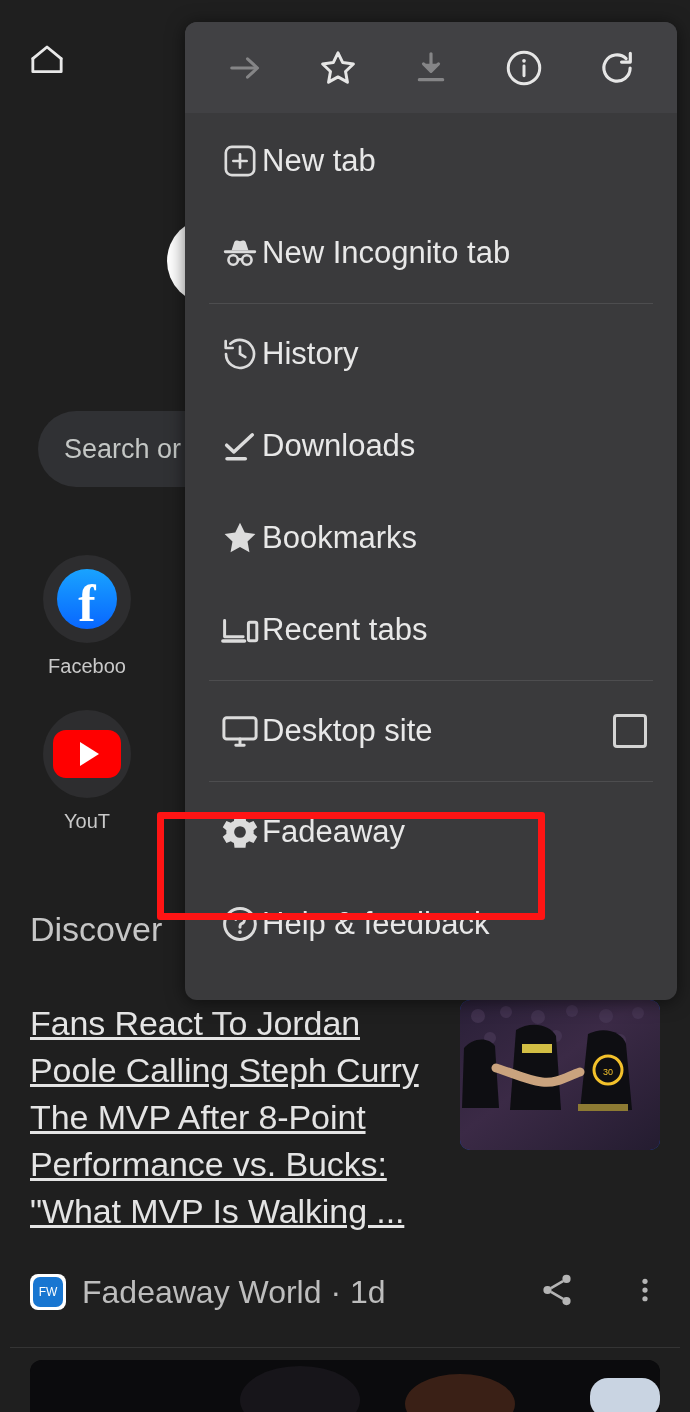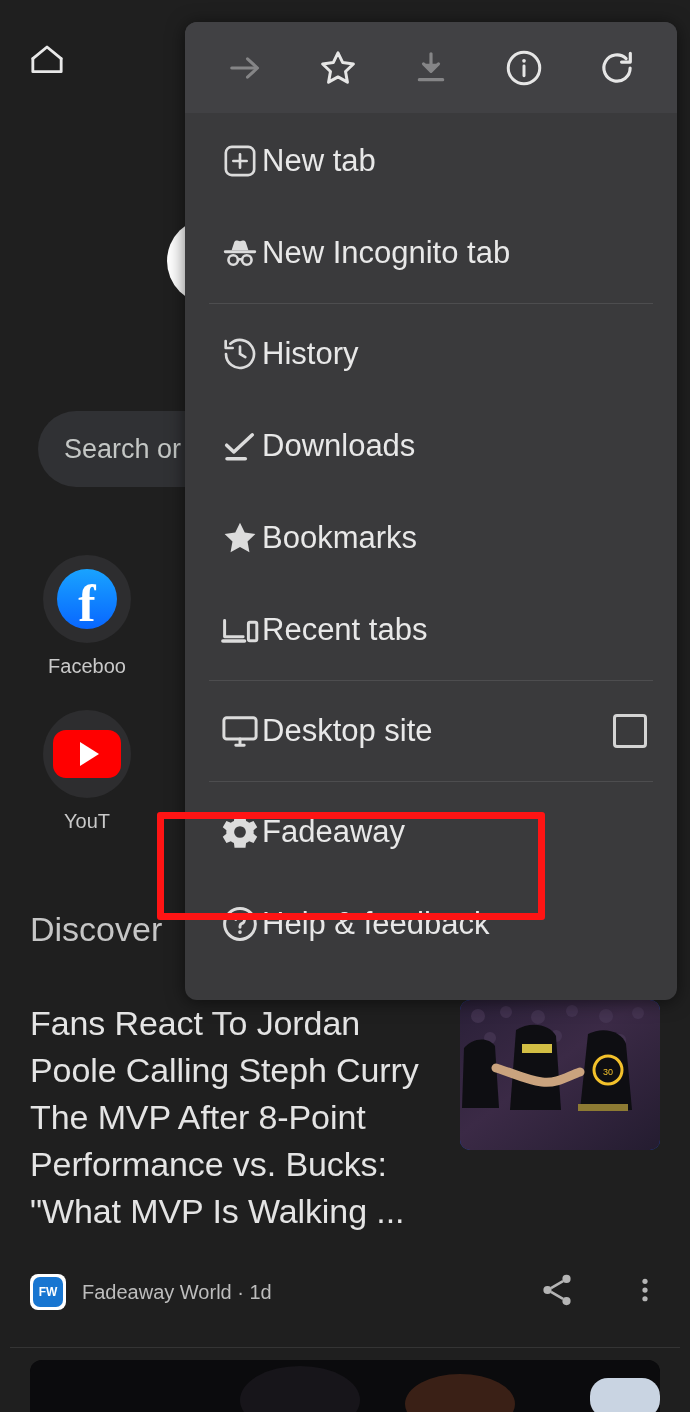--- a/index.html
+++ b/index.html
@@ -104,20 +104,21 @@
   }
   .article-inner {
     display: flex; padding: 0 30px; gap: 18px;
   }
   .article-title {
     flex: 1;
     font-size: 34px;
     line-height: 47px;
     color: #e4e4e4;
     letter-spacing: -0.1px;
+    text-decoration: underline;
   }
   .article-thumb {
     width: 200px; height: 150px;
     border-radius: 10px;
     flex-shrink: 0;
     overflow: hidden;
     position: relative;
     background: #1d4ed8;
   }
   .article-meta {
@@ -127,25 +128,25 @@
   }
   .fw-badge {
     width: 36px; height: 36px; border-radius: 8px;
     background: #fff;
     display: flex; align-items: center; justify-content: center;
     flex-shrink: 0;
   }
   .fw-badge-in {
     width: 30px; height: 30px; border-radius: 7px;
     background: #1876d1;
-    color: #fff; font-size: 12px; font-weight: 700;
+    color: #fff; font-size: 12px; font-weight: 400;
     display: flex; align-items: center; justify-content: center;
   }
   .meta-text {
-    font-size: 20px; color: #bdbdbd; flex: 1;
+    font-size: 32px; color: #bdbdbd; flex: 1;
   }
   .divider-line {
     position: absolute; left: 10px; top: 1347px;
     width: 670px; height: 1px; background: #343434;
   }
   .next-article {
     position: absolute; left: 30px; top: 1360px;
     width: 630px; height: 52px;
     border-radius: 12px 12px 0 0;
     overflow: hidden;

